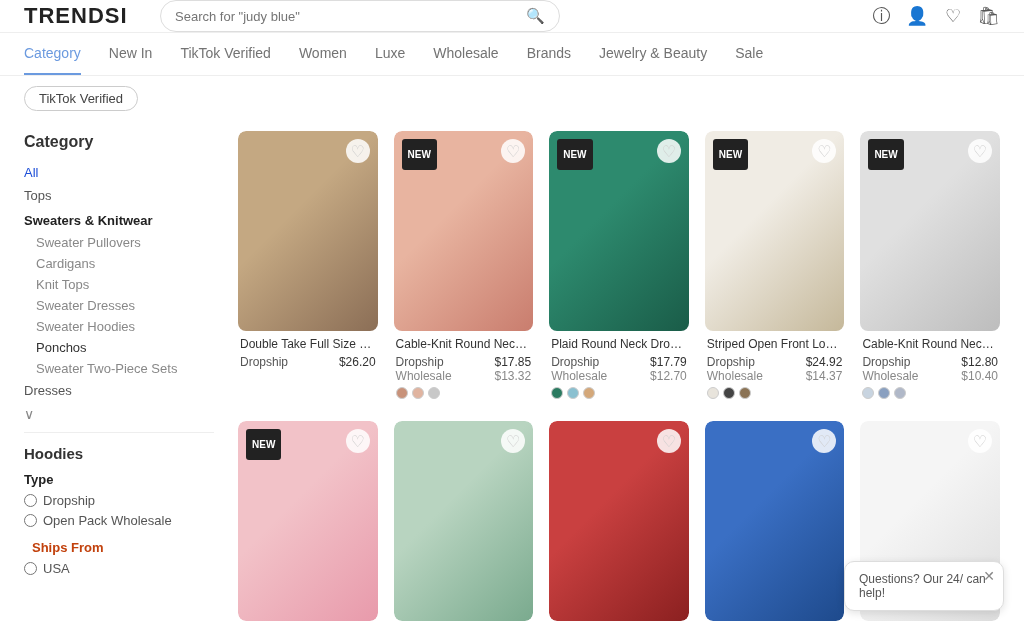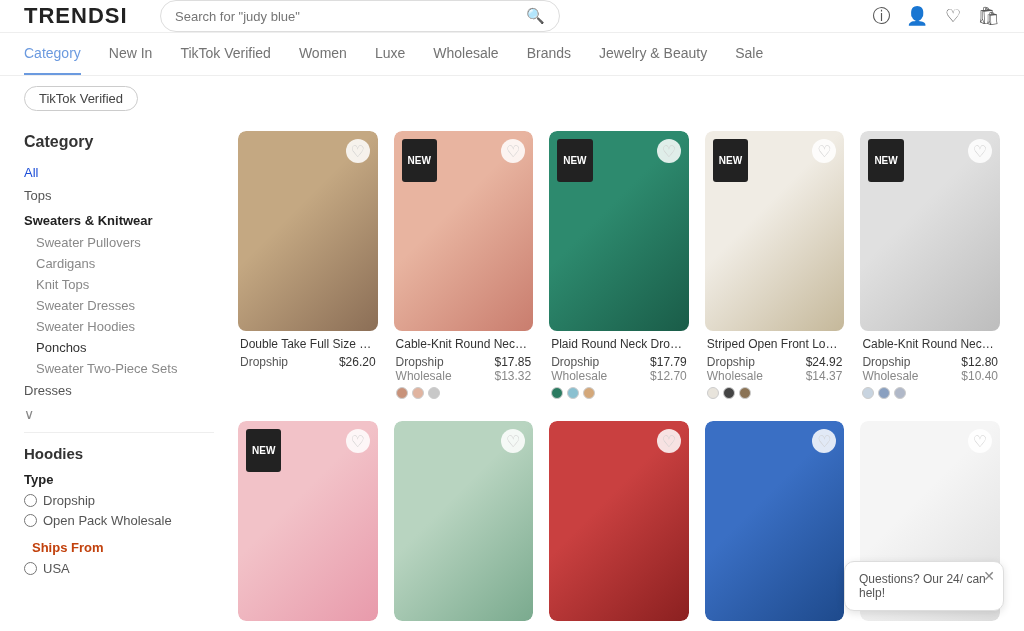--- a/index.html
+++ b/index.html
@@ -44,21 +44,21 @@
     .filter-group-title { font-size: 13px; font-weight: bold; color: #222; margin: 10px 0 6px; }
     .radio-label { display: flex; align-items: center; gap: 6px; font-size: 13px; color: #555; margin-bottom: 5px; cursor: pointer; }
     .radio-label input[type=radio] { accent-color: #6b9adf; }
     .ships-from-title { font-size: 13px; font-weight: bold; color: #c2410c; margin: 12px 8px 6px; }
 
     
     .products { flex: 1; padding-top: 10px; }
     .products-grid { display: grid; grid-template-columns: repeat(5, 1fr); gap: 16px; }
     .product-card { border-radius: 8px; overflow: hidden; position: relative; cursor: pointer; }
     .product-image { width: 100%; height: 200px; object-fit: cover; background: #eee; border-radius: 8px; display: flex; align-items: center; justify-content: center; overflow: hidden; position: relative; }
-    .product-badge { position: absolute; top: 8px; left: 8px; background: #222; color: #fff; font-size: 10px; font-weight: bold; padding: 16px 6px; border-radius: 3px; }
+    .product-badge { position: absolute; top: 8px; left: 8px; background: #222; color: #fff; font-size: 10px; font-weight: bold; padding: 10px 6px; border-radius: 3px; }
     .product-heart { position: absolute; top: 8px; right: 8px; color: #ccc; font-size: 16px; cursor: pointer; background: rgba(255,255,255,0.85); border-radius: 50%; width: 24px; height: 24px; display: flex; align-items: center; justify-content: center; }
     .product-info { padding: 6px 2px; }
     .product-name { font-size: 12px; color: #333; white-space: nowrap; overflow: hidden; text-overflow: ellipsis; margin-bottom: 4px; }
     .product-price-row { display: flex; justify-content: space-between; align-items: center; font-size: 12px; color: #555; }
     .product-price-row span:last-child { font-weight: 500; color: #333; }
     .product-price-row2 { display: flex; justify-content: space-between; font-size: 12px; color: #888; }
     .color-dots { display: flex; gap: 4px; margin-top: 4px; }
     .color-dot { width: 12px; height: 12px; border-radius: 50%; border: 1px solid #ccc; }
 
     

